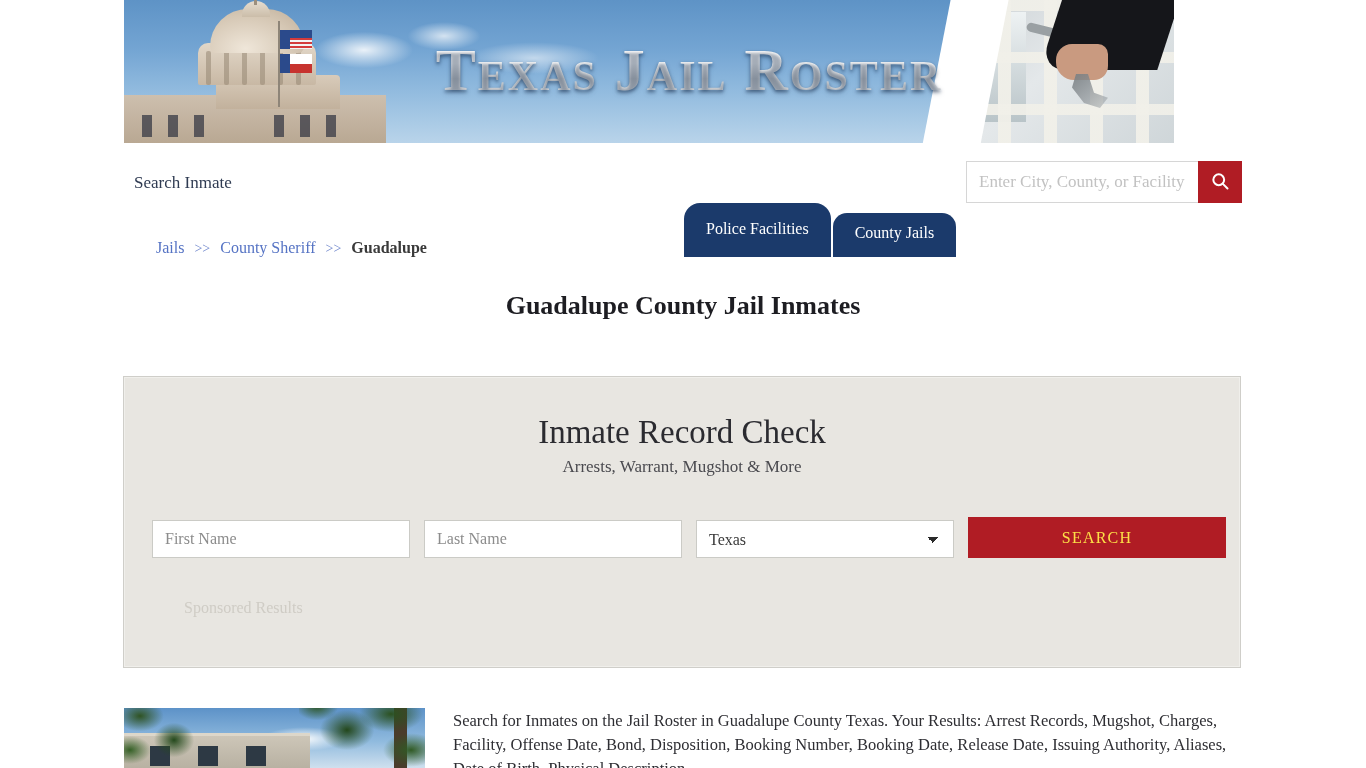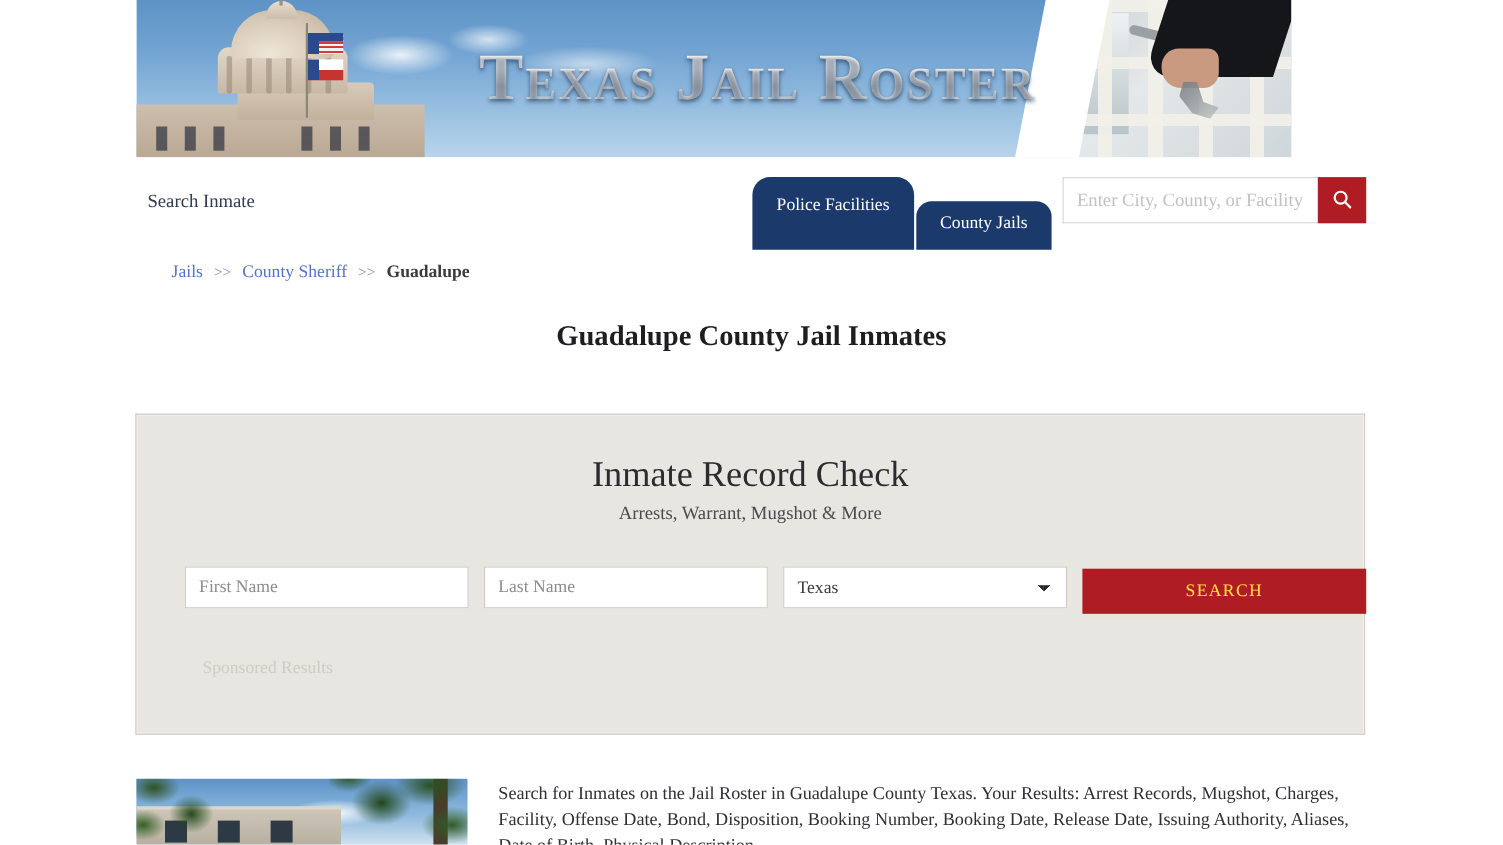--- a/index.html
+++ b/index.html
@@ -281,23 +281,24 @@
     font-size: 16px;
     font-family: "Liberation Serif", serif;
     padding: 12px 22px 16px 22px;
     border-radius: 14px 14px 0 0;
     line-height: 1;
     cursor: pointer;
     white-space: nowrap;
   }
   .nav-tab.first {
     padding-top: 18px;
-    padding-bottom: 32px;
+    padding-bottom: 20px;
     border-radius: 16px 16px 0 0;
     margin-right: 2px;
+    margin-top: 42px;
   }
   .search-wrap {
     position: absolute;
     right: 0;
     top: 18px;
     display: flex;
     align-items: stretch;
     height: 42px;
   }
   .search-input {
@@ -383,24 +384,24 @@
   }
   .panel-sub {
     text-align: center;
     margin-top: 6px;
     font-size: 17px;
     color: #4a4a4f;
     font-family: "Liberation Serif", serif;
   }
   .form-row {
     position: absolute;
-    left: 44px;
+    left: 28px;
     top: 138px;
     display: flex;
-    align-items: flex-start;
+    align-items: flex-end;
     gap: 14px;
   }
   .fld {
     box-sizing: border-box;
     height: 38px;
     border: 1px solid #cbcbc6;
     background: #ffffff;
     padding: 0 12px;
     font-size: 16px;
     font-family: "Liberation Serif", serif;

